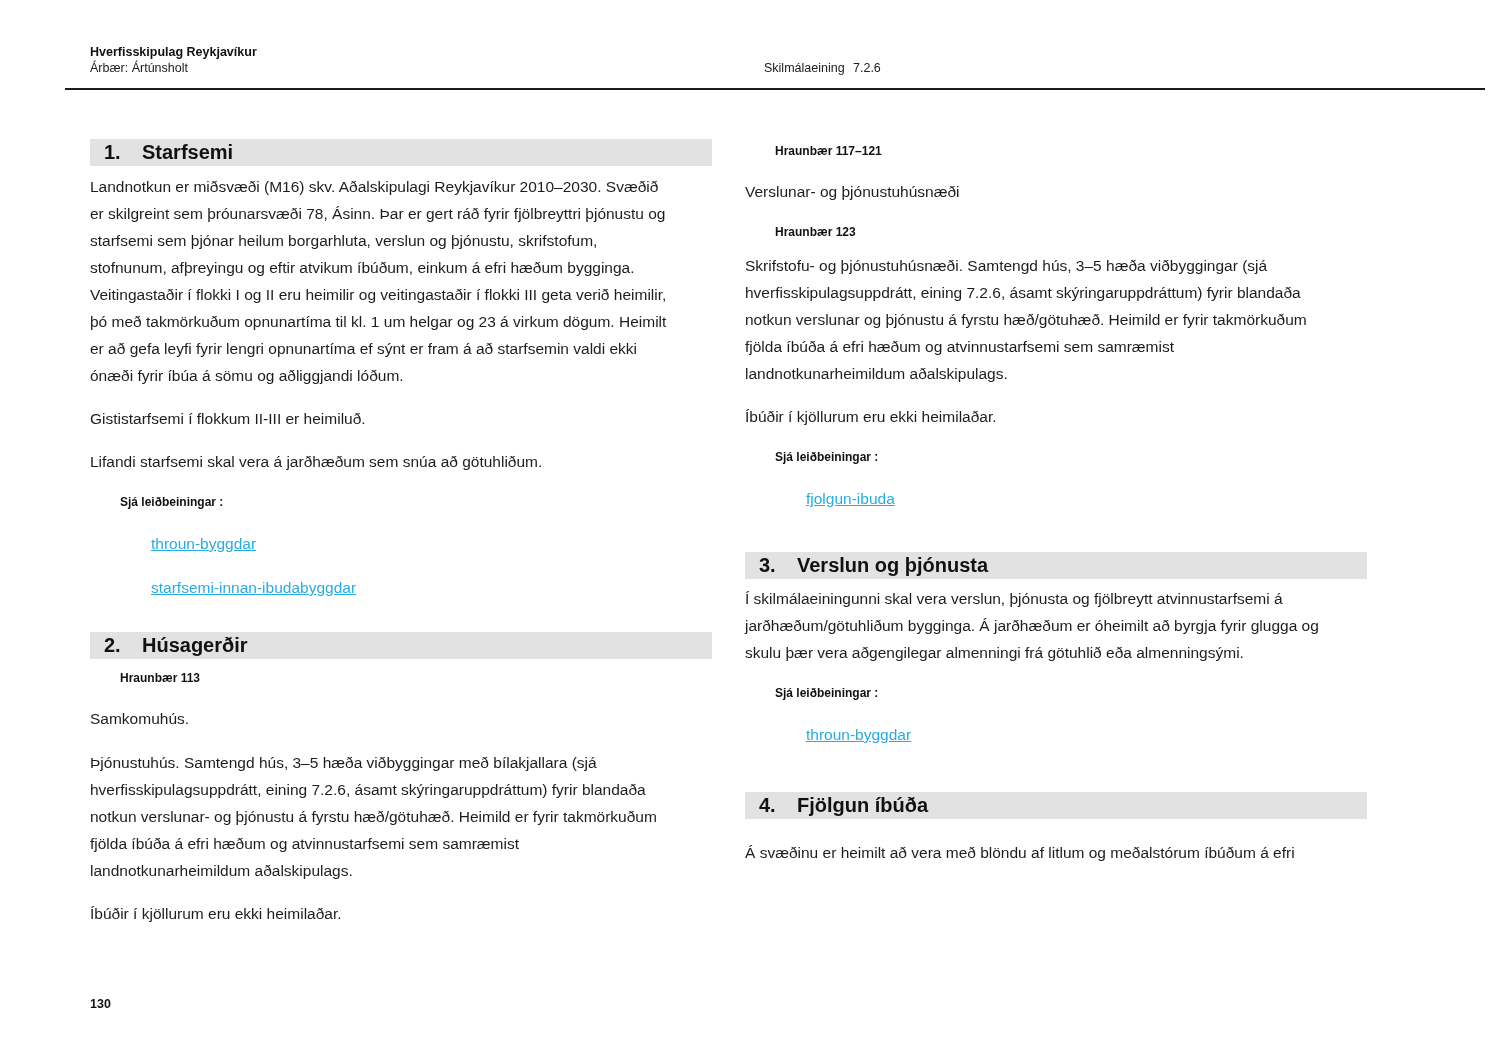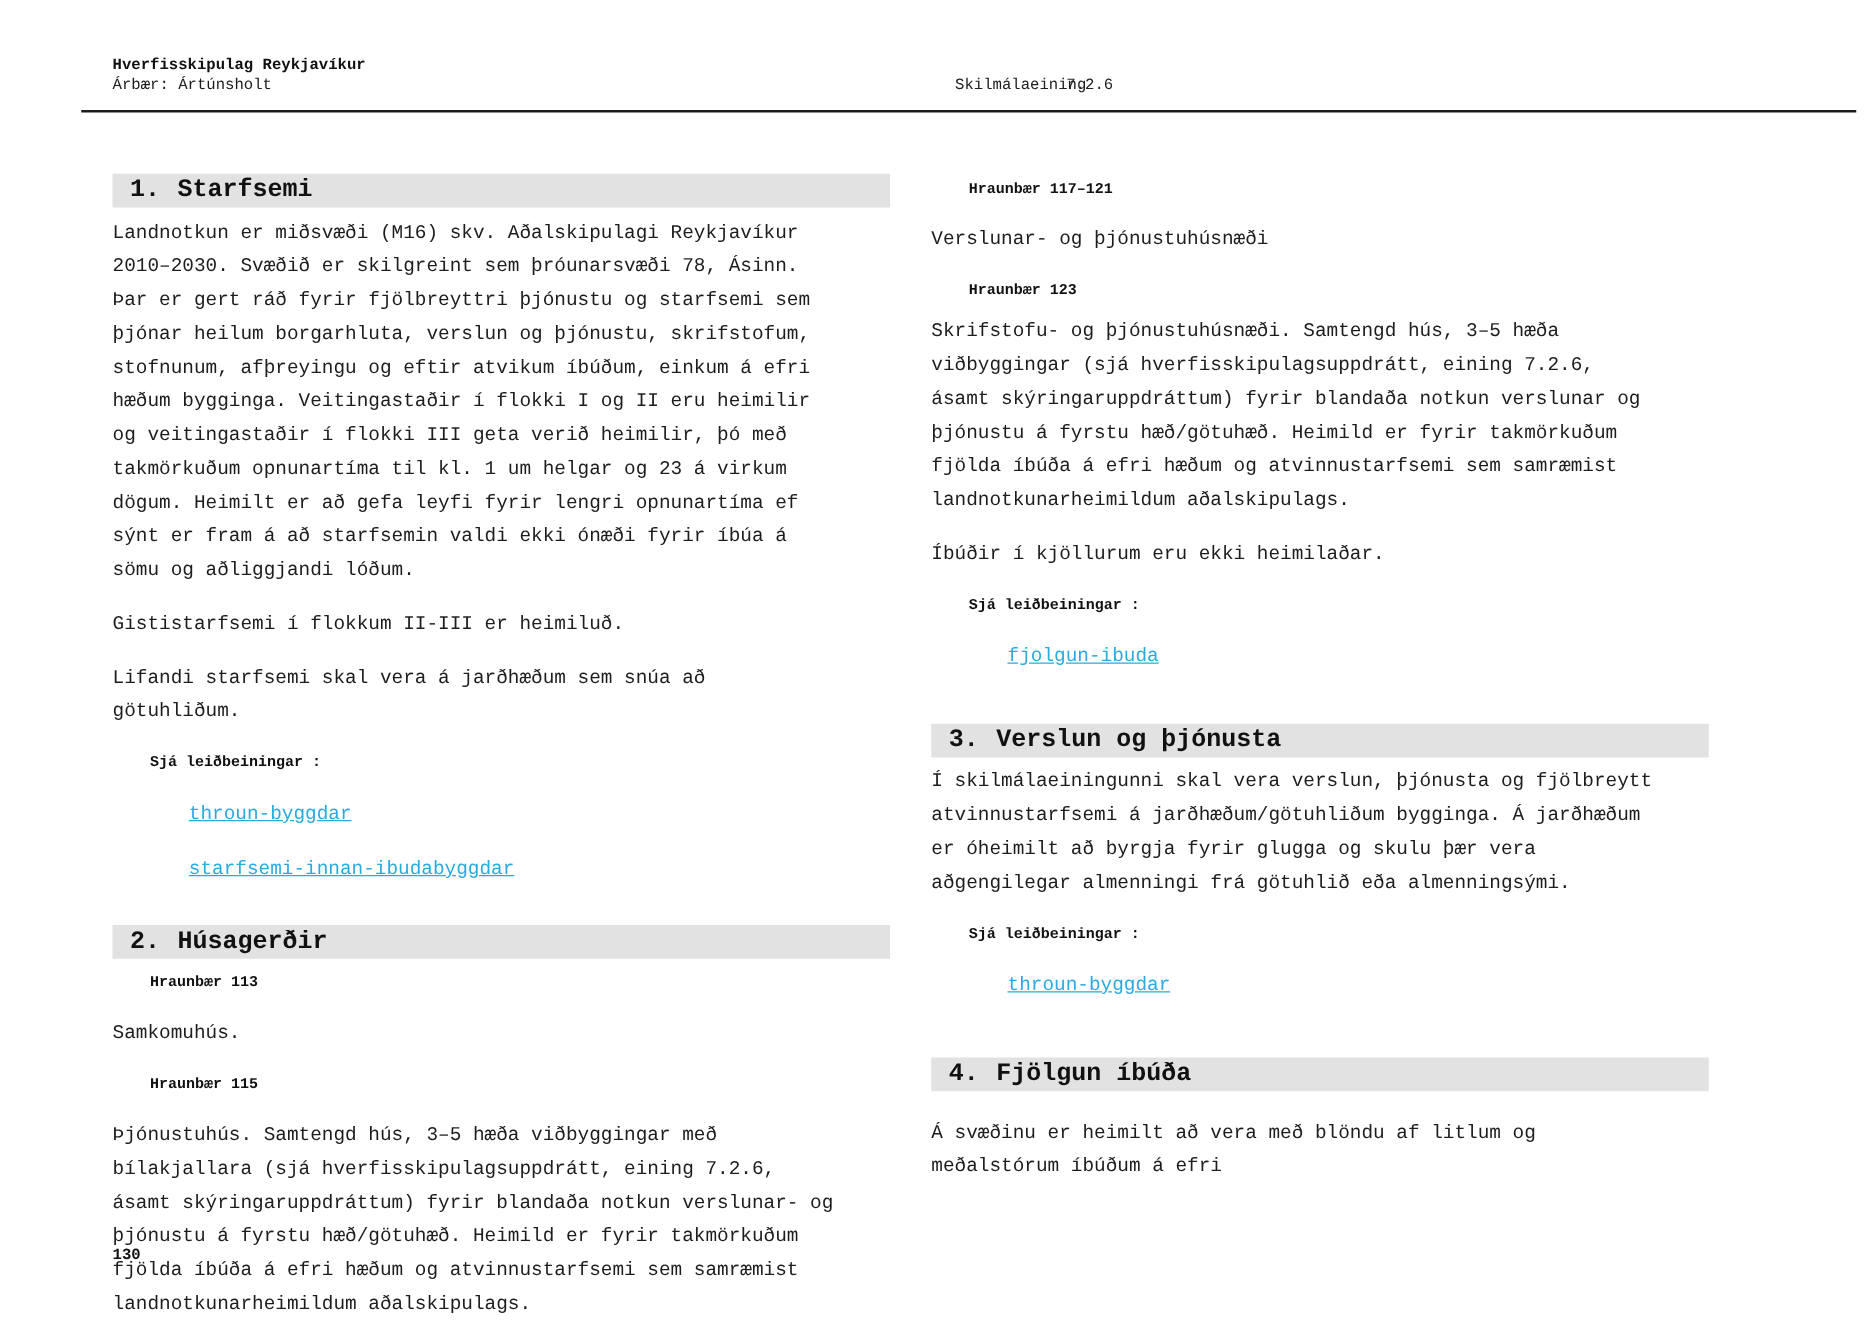--- a/index.html
+++ b/index.html
@@ -1,21 +1,21 @@
 <!DOCTYPE html>
 <html><head>
 <meta charset="utf-8">
 <style>
   html, body { margin: 0; padding: 0; background: #ffffff; }
   .page {
     position: relative;
     width: 1500px;
     height: 1061px;
     background: #ffffff;
-    font-family: Liberation Mono, monospace;
+    font-family: Liberation Sans, sans-serif;
     color: #202020;
     overflow: hidden;
   }
   
   .hdr-left { position: absolute; left: 90px; top: 44px; line-height: 16px; font-size: 12.5px; }
   .hdr-title { font-weight: bold; color: #111; }
   .hdr-sub { color: #1a1a1a; }
   .hdr-meta-label { position: absolute; left: 764px; top: 61px; font-size: 12.5px; }
   .hdr-meta-value { position: absolute; left: 853px; top: 61px; font-size: 12.5px; }
   .hdr-rule { position: absolute; left: 65px; top: 88px; width: 1420px; height: 2px; background: #1c1c1c; }
@@ -75,21 +75,20 @@
     </div>
 
     <div class="sec-bar" style="margin-top:31px">
       <span class="num">2.</span>
       <span class="title">Húsagerðir</span>
     </div>
 
     <div class="subhead" style="margin-top:8px">Hraunbær 113</div>
     <p class="body">Samkomuhús.</p>
 
-    <div class="subhead">Hraunbær 115</div>
     <p class="body" style="margin-top:17px">Þjónustuhús. Samtengd hús, 3–5 hæða viðbyggingar með bílakjallara (sjá hverfisskipulagsuppdrátt, eining 7.2.6, ásamt skýringaruppdráttum) fyrir blandaða notkun verslunar- og þjónustu á fyrstu hæð/götuhæð. Heimild er fyrir takmörkuðum fjölda íbúða á efri hæðum og atvinnustarfsemi sem samræmist landnotkunarheimildum aðalskipulags.</p>
     <p class="body">Íbúðir í kjöllurum eru ekki heimilaðar.</p>
 
   </div>
 
   <div class="col col-right">
 
     <div class="subhead" style="margin:1px 0 0 30px">Hraunbær 117–121</div>
     <p class="body">Verslunar- og þjónustuhúsnæði</p>
 

